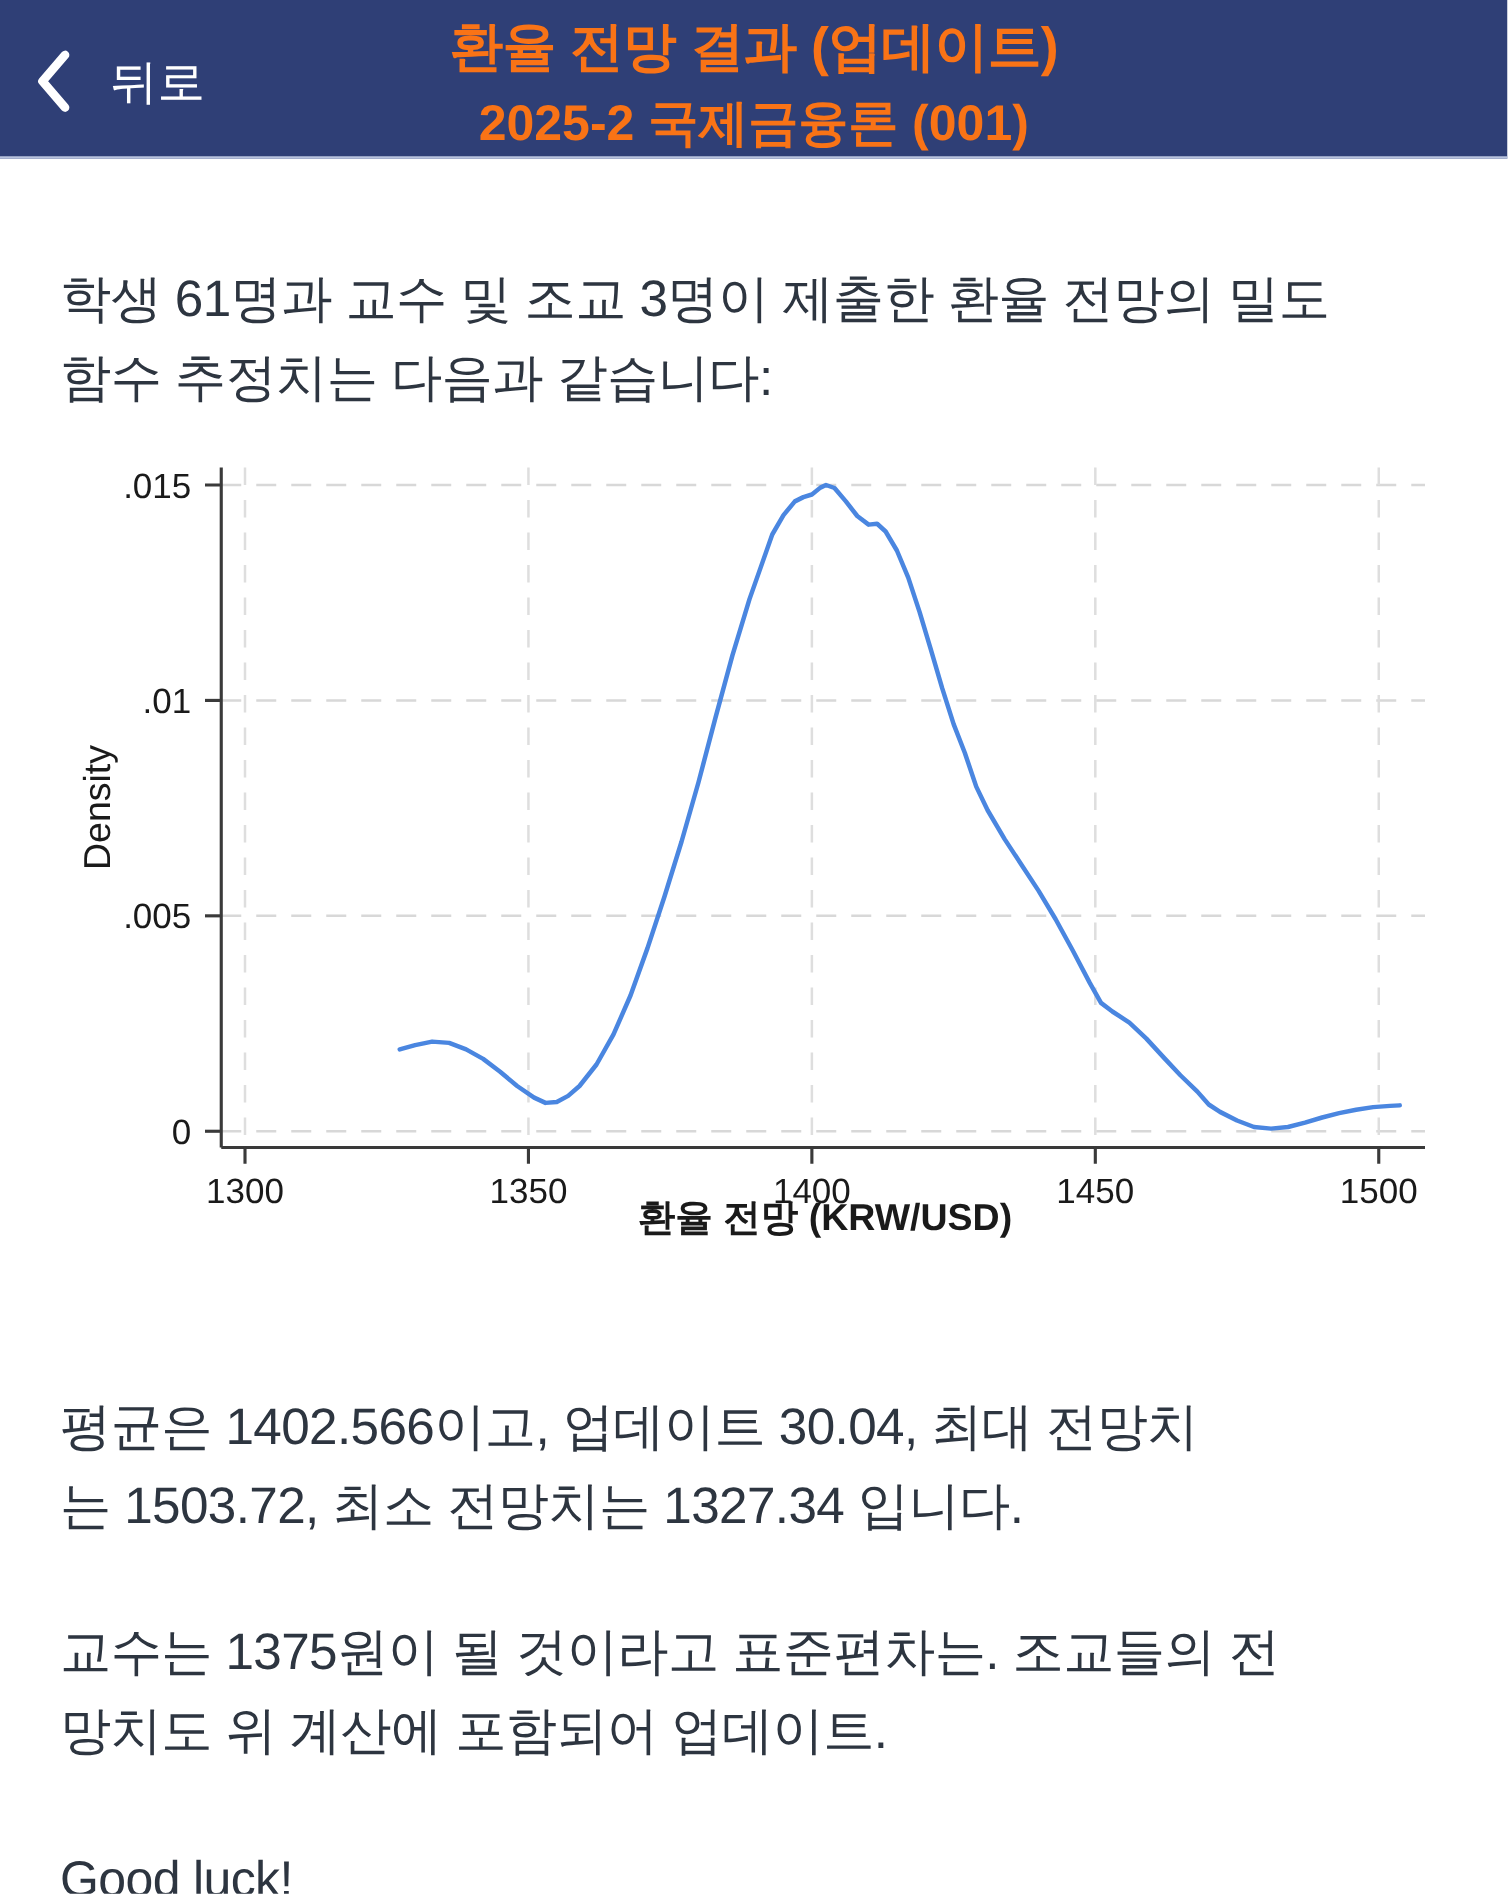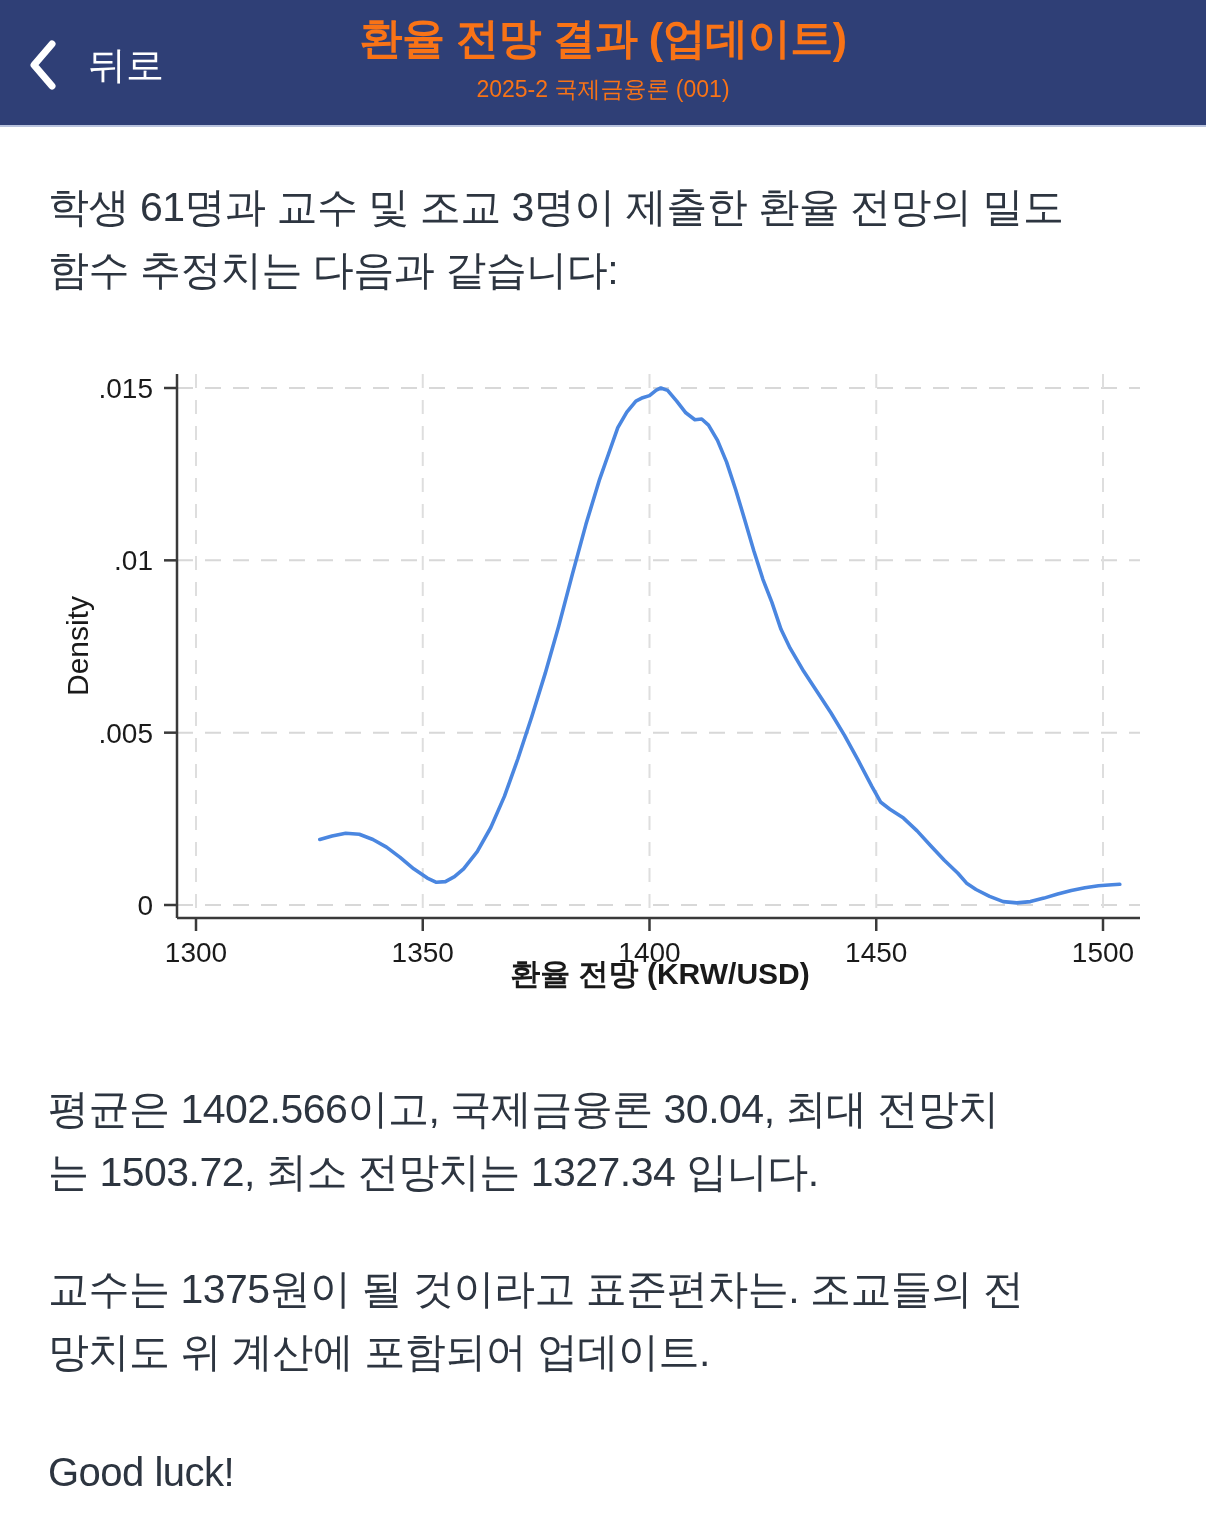--- a/index.html
+++ b/index.html
@@ -14,25 +14,26 @@
     background:#2f3f76;border-bottom:2px solid #b9c3de;box-sizing:border-box;
   }
   .back{
     position:absolute;left:28px;top:36px;height:58px;
     display:flex;align-items:center;gap:30px;color:#ffffff;
     font-size:38px;font-weight:400;cursor:pointer;
   }
   .back svg{display:block;}
   .titles{position:absolute;left:150px;right:150px;top:12px;text-align:center;color:#f97316;}
   .title{font-size:43px;font-weight:700;line-height:52px;letter-spacing:-0.5px;}
-  .subtitle{font-size:23px;font-weight:400;line-height:42px;margin-top:4px;}
+  .subtitle{font-size:40px;font-weight:700;line-height:42px;margin-top:14px;}
   .para{
     position:absolute;left:48px;width:1124px;
     font-size:41px;line-height:63px;letter-spacing:-0.5px;color:#2d3540;
     white-space:pre-line;
+    margin-top:32px;
   }
   .p-intro{top:176px;}
   .p-stats{top:1078px;}
   .p-prof{top:1258px;}
   .p-closing{top:1444px;font-size:40px;line-height:56px;}
   .chart-wrap{position:absolute;left:0;top:340px;width:1206px;height:680px;}
   .chart-wrap svg{display:block;}
   svg text{font-family:"Liberation Sans","DejaVu Sans",sans-serif;}
 </style>
 </head>
@@ -84,19 +85,19 @@
       <line x1="876.25" y1="918" x2="876.25" y2="931" stroke="#3a3a3a" stroke-width="2.5"></line>
       <text x="876.25" y="962" text-anchor="middle" font-size="28" fill="#1a1a1a">1450</text>
       <line x1="1103" y1="918" x2="1103" y2="931" stroke="#3a3a3a" stroke-width="2.5"></line>
       <text x="1103" y="962" text-anchor="middle" font-size="28" fill="#1a1a1a">1500</text>
       <text transform="translate(88 646) rotate(-90)" text-anchor="middle" font-size="30" fill="#1a1a1a">Density</text>
       <text x="660" y="984" text-anchor="middle" font-size="30" font-weight="600" fill="#1a1a1a">환율 전망 (KRW/USD)</text>
       <path d="M319.8 839.5 L332.1 836.1 L345.7 833.3 L359.3 834.3 L372.9 839.5 L386.5 847.1 L400.1 857.4 L413.7 868.8 L427.3 878.1 L436.4 882.3 L445.4 881.6 L454.5 876.7 L463.6 868.8 L477.2 851.6 L490.8 827.5 L504.4 796.4 L518.0 758.5 L531.6 717.2 L545.2 673.4 L558.8 625.8 L572.4 574.1 L586.0 524.1 L599.6 479.3 L608.7 453.5 L617.8 427.6 L626.8 412.1 L635.9 401.1 L642.7 397.7 L649.5 395.6 L656.3 390.1 L660.8 388.0 L667.6 390.4 L676.7 401.1 L685.8 412.8 L694.9 419.7 L701.7 419.0 L708.5 425.2 L717.5 440.4 L726.6 462.1 L735.7 489.7 L744.7 519.7 L753.8 550.7 L762.9 579.3 L771.9 602.4 L781.0 629.3 L790.1 648.2 L803.7 671.3 L817.3 692.0 L830.9 712.7 L844.5 735.4 L858.1 760.2 L871.7 786.1 L880.8 802.3 L889.9 809.2 L903.5 818.1 L917.1 830.9 L930.7 845.7 L944.3 860.2 L957.9 873.3 L967.0 883.6 L976.0 889.5 L989.6 896.4 L1003.2 901.6 L1016.8 902.9 L1030.4 901.6 L1044.0 898.1 L1057.7 894.0 L1071.3 890.5 L1084.9 887.8 L1098.5 885.7 L1112.1 884.7 L1119.8 884.3" fill="none" stroke="#4a86e0" stroke-width="3.6" stroke-linejoin="round" stroke-linecap="round"></path>
     </svg>
 </div>
 
-<div class="para p-stats"><span>평균은 1402.566이고, 국제금융론 30.04, 최대 전망치</span>
+<div class="para p-stats"><span>평균은 1402.566이고, 업데이트 30.04, 최대 전망치</span>
 <span>는 1503.72, 최소 전망치는 1327.34 입니다.</span></div>
 
 <div class="para p-prof"><span>교수는 1375원이 될 것이라고 표준편차는. 조교들의 전</span>
 <span>망치도 위 계산에 포함되어 업데이트.</span></div>
 
 <div class="para p-closing">Good luck!</div>
 
 </body></html>

